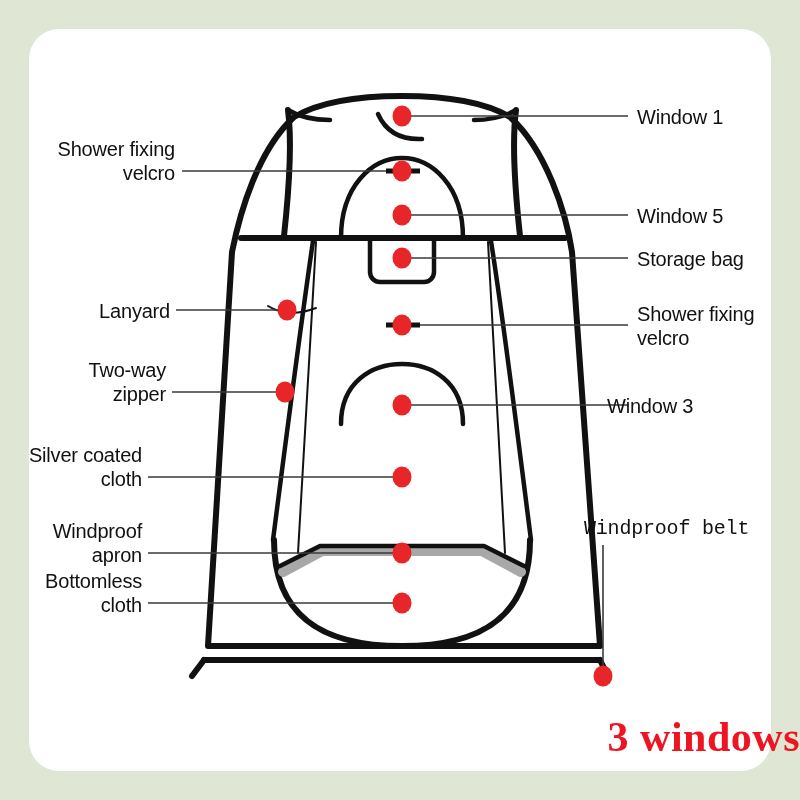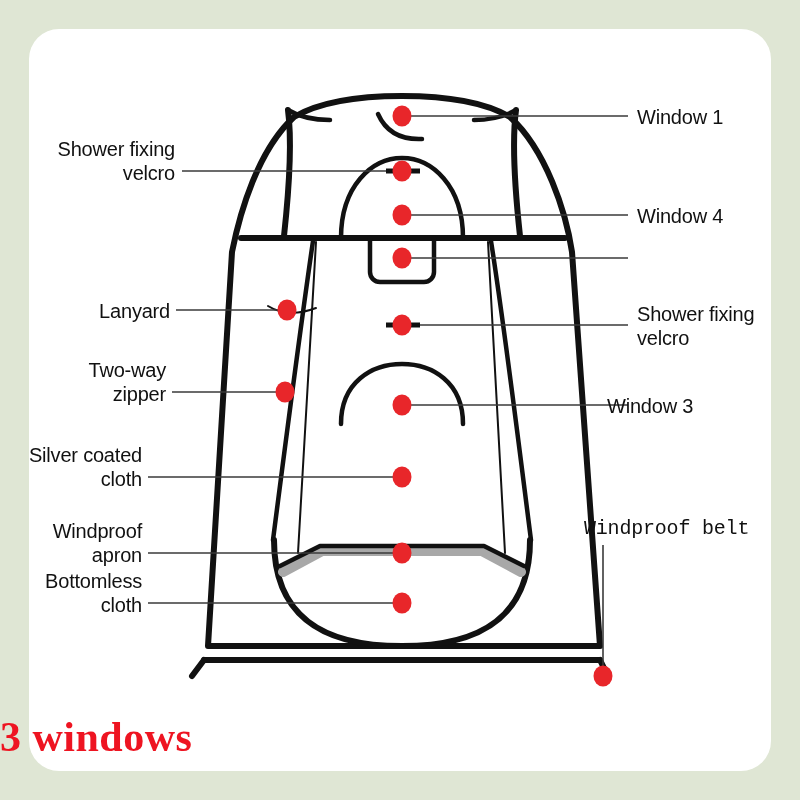--- a/index.html
+++ b/index.html
@@ -45,21 +45,21 @@
     letter-spacing: -0.2px;
   }
   .lbl.right { text-align: left; }
   .lbl.left  { text-align: right; }
   .lbl.plain { text-align: left; }
   #caption {
     position: absolute;
     left: 0;
     top: 713px;
     width: 800px;
-    text-align: left;
+    text-align: right;
     font-family: "Liberation Serif", serif;
     font-weight: 700;
     font-size: 42px;
     color: #ee1421;
     letter-spacing: 0.5px;
   }
 </style>
 </head>
 <body>
 
@@ -161,22 +161,23 @@
       <ellipse class="dot" cx="402" cy="405" rx="9.5" ry="10.5"></ellipse>
       <ellipse class="dot" cx="402" cy="477" rx="9.5" ry="10.5"></ellipse>
       <ellipse class="dot" cx="402" cy="553" rx="9.5" ry="10.5"></ellipse>
       <ellipse class="dot" cx="402" cy="603" rx="9.5" ry="10.5"></ellipse>
       <ellipse class="dot" cx="603" cy="676" rx="9.5" ry="10.5"></ellipse>
     </g>
   </svg>
 
   <div class="lbl right" style="left:637px; top:105px;">Window 1</div>
 
-  <div class="lbl right" style="left:637px; top:204px;">Window 4</div>
-
+  <div class="lbl right" style="left:637px; top:204px;">Window 5</div>
+
+  <div class="lbl right" style="left:637px; top:247px;">Storage bag</div>
 
   <div class="lbl right" style="left:637px; top:302px;">Shower fixing
 velcro</div>
 
   <div class="lbl right" style="left:607px; top:394px;">Window 3</div>
 
   <div class="lbl plain" style="left:584px; top:517px;font-family:Liberation Mono, monospace;">Windproof belt</div>
 
   <div class="lbl left" style="right:625px; top:137px; width:180px;">Shower fixing
 velcro</div>

